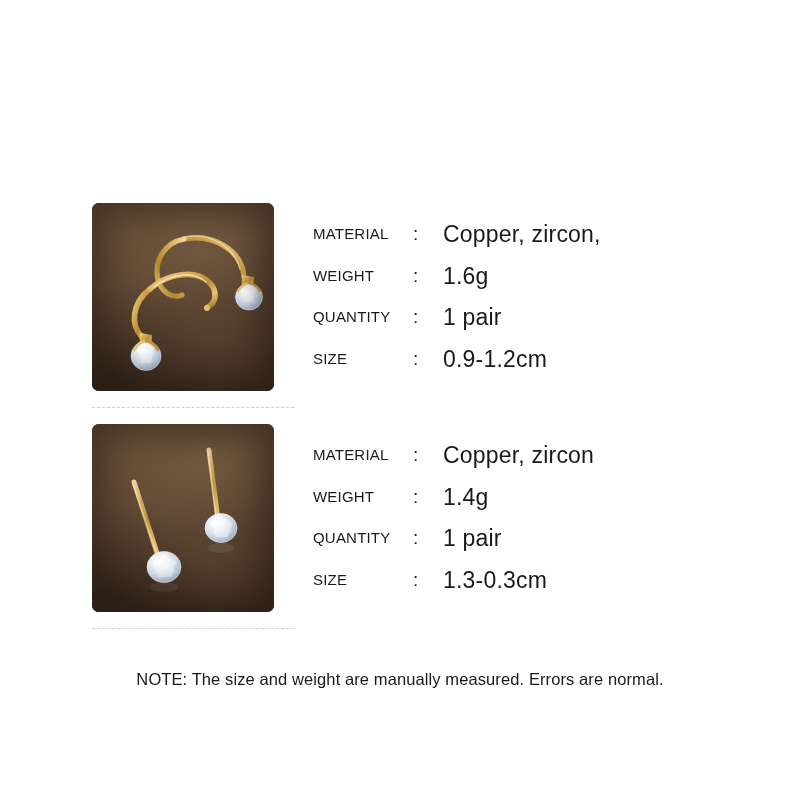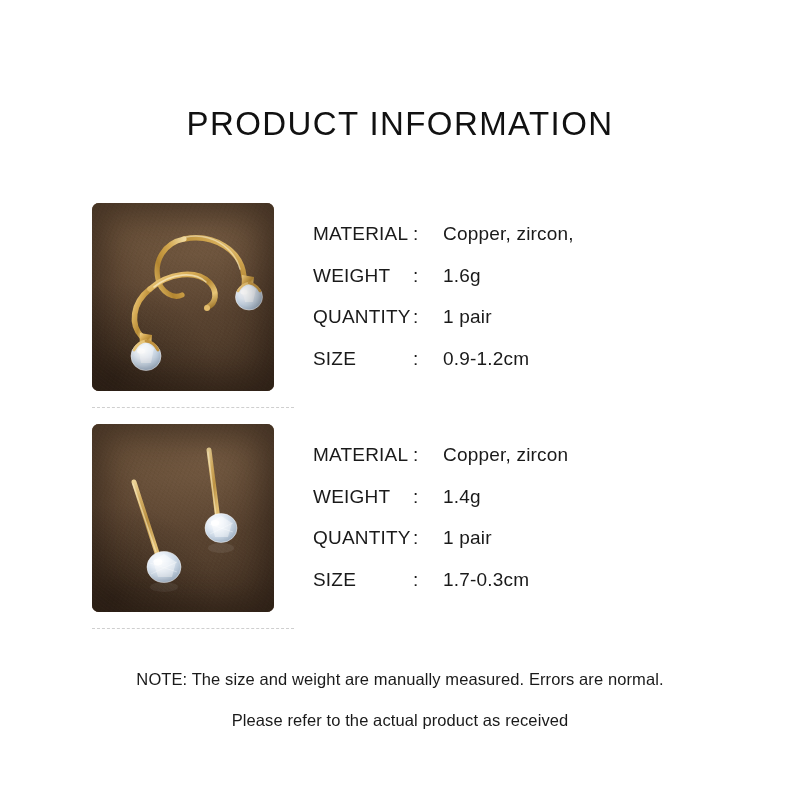--- a/index.html
+++ b/index.html
@@ -53,33 +53,33 @@
     position:absolute; inset:0;
     box-shadow: inset 0 0 34px 12px rgba(22,14,8,.45);
   }
   .photo-svg { position:absolute; inset:0; width:100%; height:100%; }
 
   
   .spec-table { position:absolute; left:313px; top:19px; }
   .spec-row { position:relative; height:41.5px; }
   .spec-label {
     position:absolute; left:0; top:0;
-    font-size:19px; line-height:24px;
+    font-size:15px; line-height:24px;
     color:#1a1a1a;
     letter-spacing:.2px;
     white-space:nowrap;
   }
   .spec-colon {
     position:absolute; left:100px; top:0;
     font-size:19px; line-height:24px;
     color:#1a1a1a;
   }
   .spec-value {
     position:absolute; left:130px; top:0;
-    font-size:19px; line-height:24px;
+    font-size:23px; line-height:24px;
     color:#1a1a1a;
     letter-spacing:.2px;
     white-space:nowrap;
   }
 
   
   .divider {
     position:absolute; left:92px;
     width:202px; height:1px;
     border-top:1px dashed #cfcfcf;
@@ -97,21 +97,20 @@
     white-space:nowrap;
   }
   #note-0 { top:668px; }
   #note-1 { top:709px; }
 </style>
 </head>
 <body>
 
 <div class="page">
 
-  <div class="page-title">PRODUCT INFORMATION</div>
 
   <div class="product-block" id="block-0">
 
     <div class="photo-frame">
       <div class="photo-bg"></div>
       <div class="photo-grain"></div>
       <svg class="photo-svg" viewBox="0 0 182 188">
         <defs>
           <linearGradient id="goldA" x1="0" y1="0" x2="1" y2="1">
             <stop offset="0%" stop-color="#f3d68f"></stop>
@@ -244,23 +243,22 @@
         <span class="spec-value">1.4g</span>
       </div>
       <div class="spec-row">
         <span class="spec-label">QUANTITY</span>
         <span class="spec-colon">:</span>
         <span class="spec-value">1 pair</span>
       </div>
       <div class="spec-row">
         <span class="spec-label">SIZE</span>
         <span class="spec-colon">:</span>
-        <span class="spec-value">1.7-0.3cm</span>
+        <span class="spec-value">1.3-0.3cm</span>
       </div>
     </div>
   </div>
 
   <div class="divider" id="divider-1"></div>
 
   <div class="note-line" id="note-0">NOTE: The size and weight are manually measured. Errors are normal.</div>
-  <div class="note-line" id="note-1">Please refer to the actual product as received</div>
 
 </div>
 
 </body></html>

